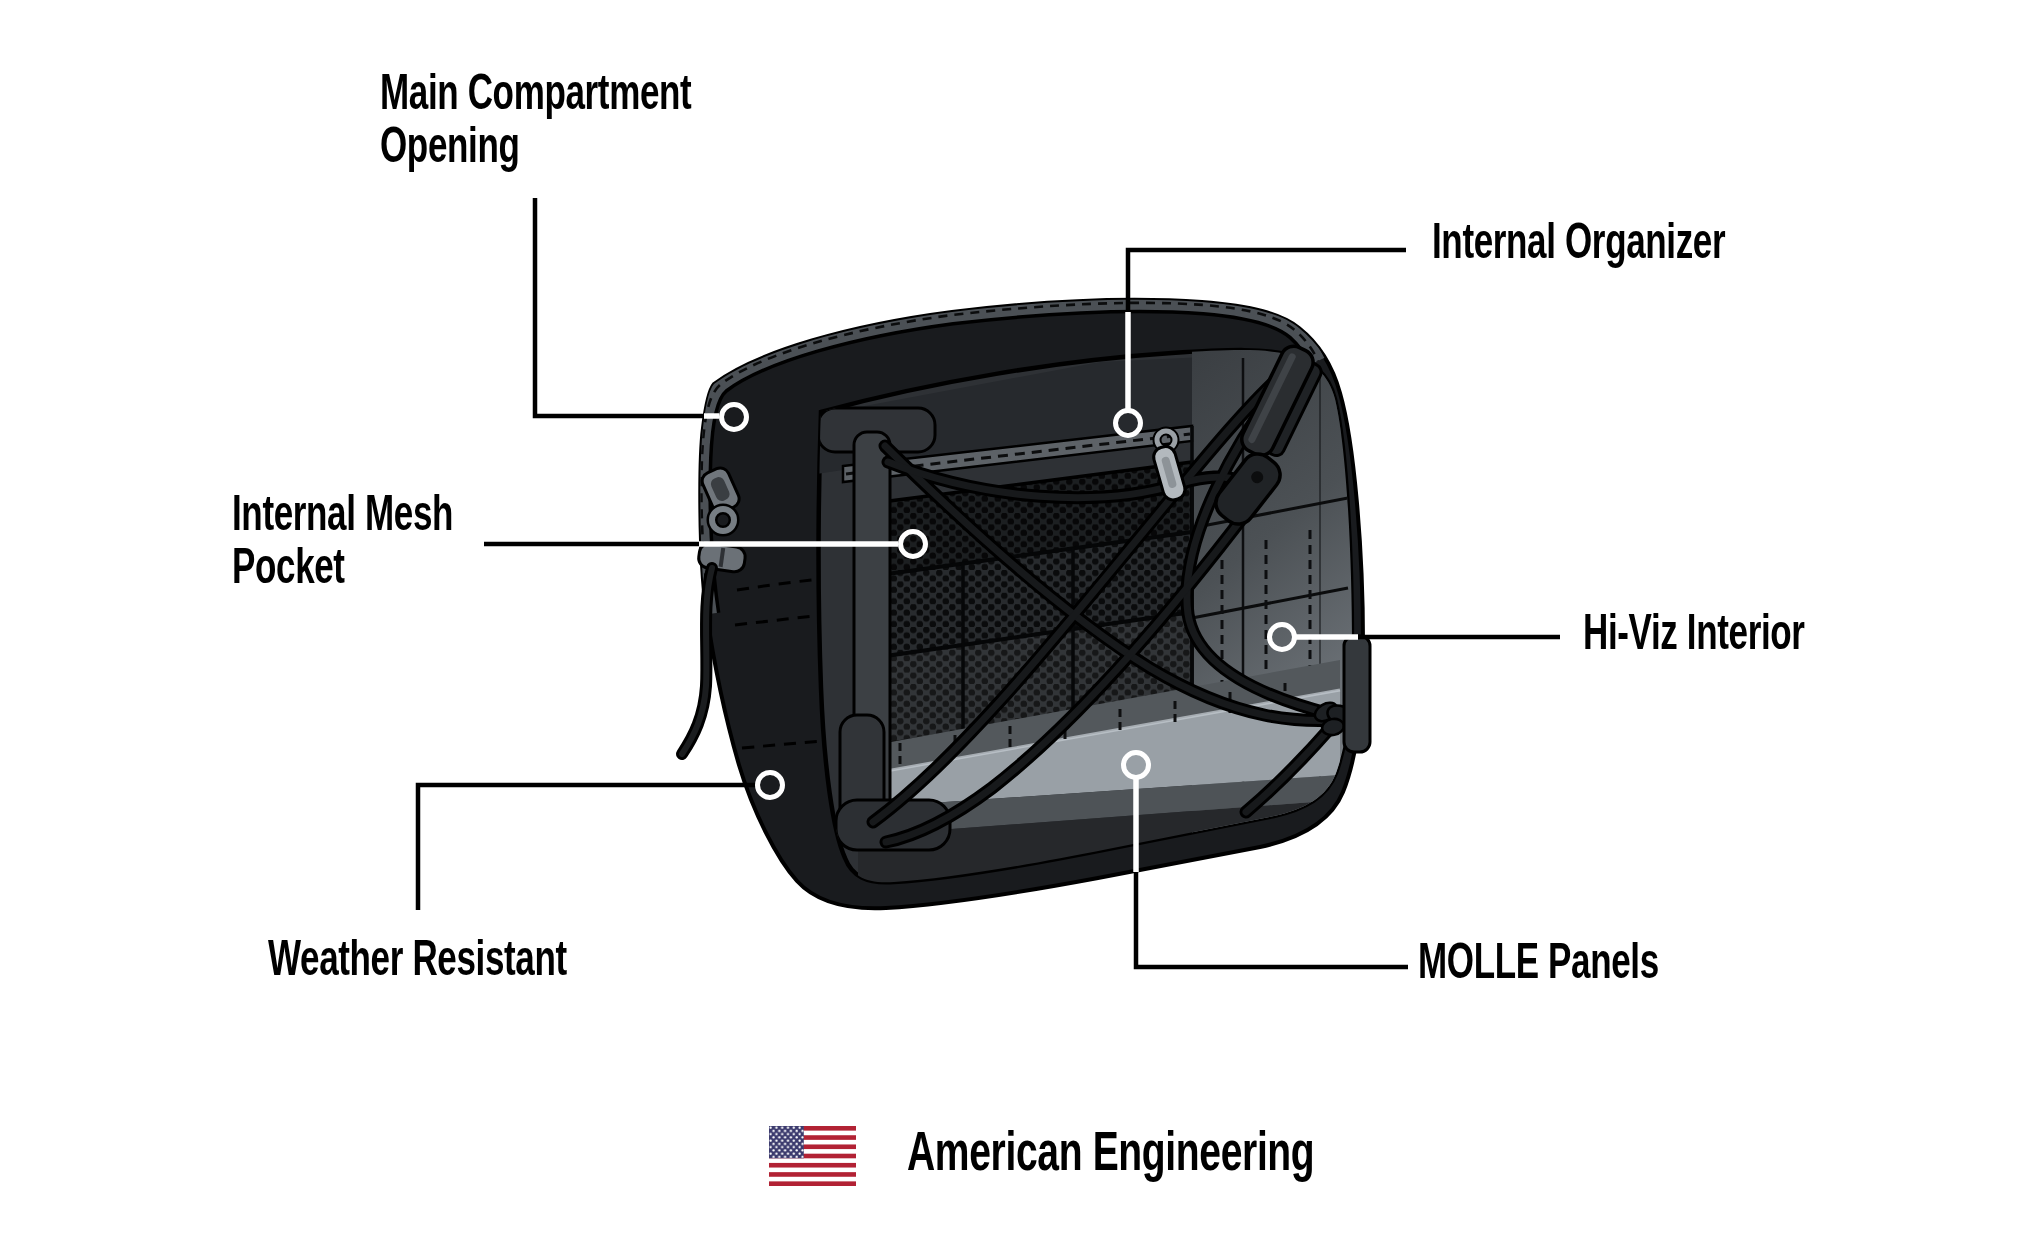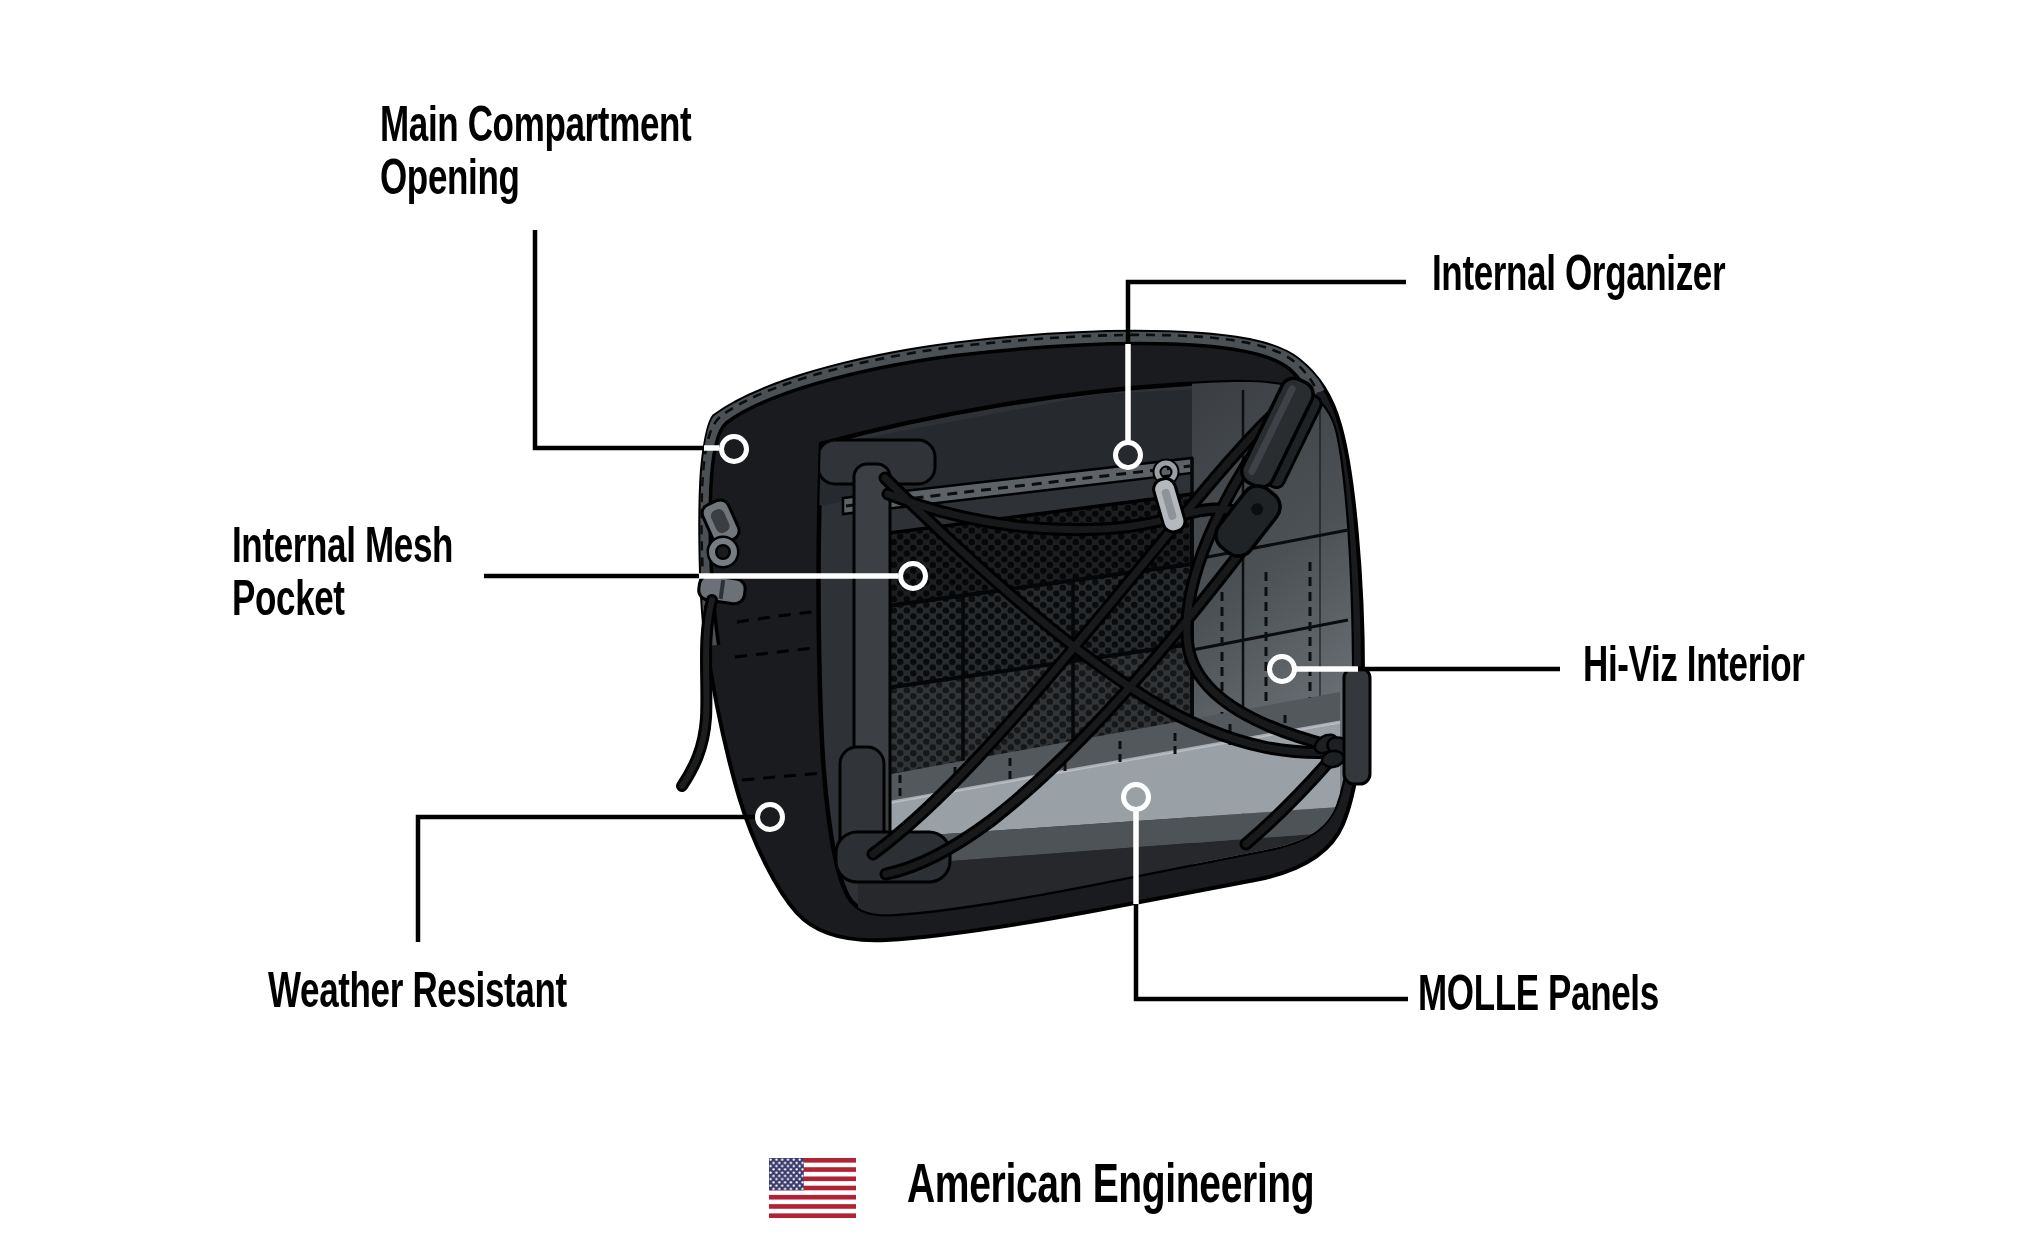--- a/index.html
+++ b/index.html
@@ -1,20 +1,20 @@
 <!DOCTYPE html>
 <html><head>
 <meta charset="utf-8">
 <style>
   html,body{margin:0;padding:0;}
   body{
     width:2044px;height:1248px;position:relative;background:#ffffff;overflow:hidden;
     font-family:"Liberation Sans",sans-serif;
   }
-  .stage{position:absolute;inset:0;margin-top:32px;}
+  .stage{position:absolute;inset:0;}
   svg.scene{position:absolute;left:0;top:0;}
   .lbl{
     position:absolute;
     font:700 50px/53px "Liberation Sans",sans-serif;
     color:#000;
     letter-spacing:-0.5px;
     white-space:pre-line;
     transform:scaleX(0.70);
     transform-origin:0 0;
   }

